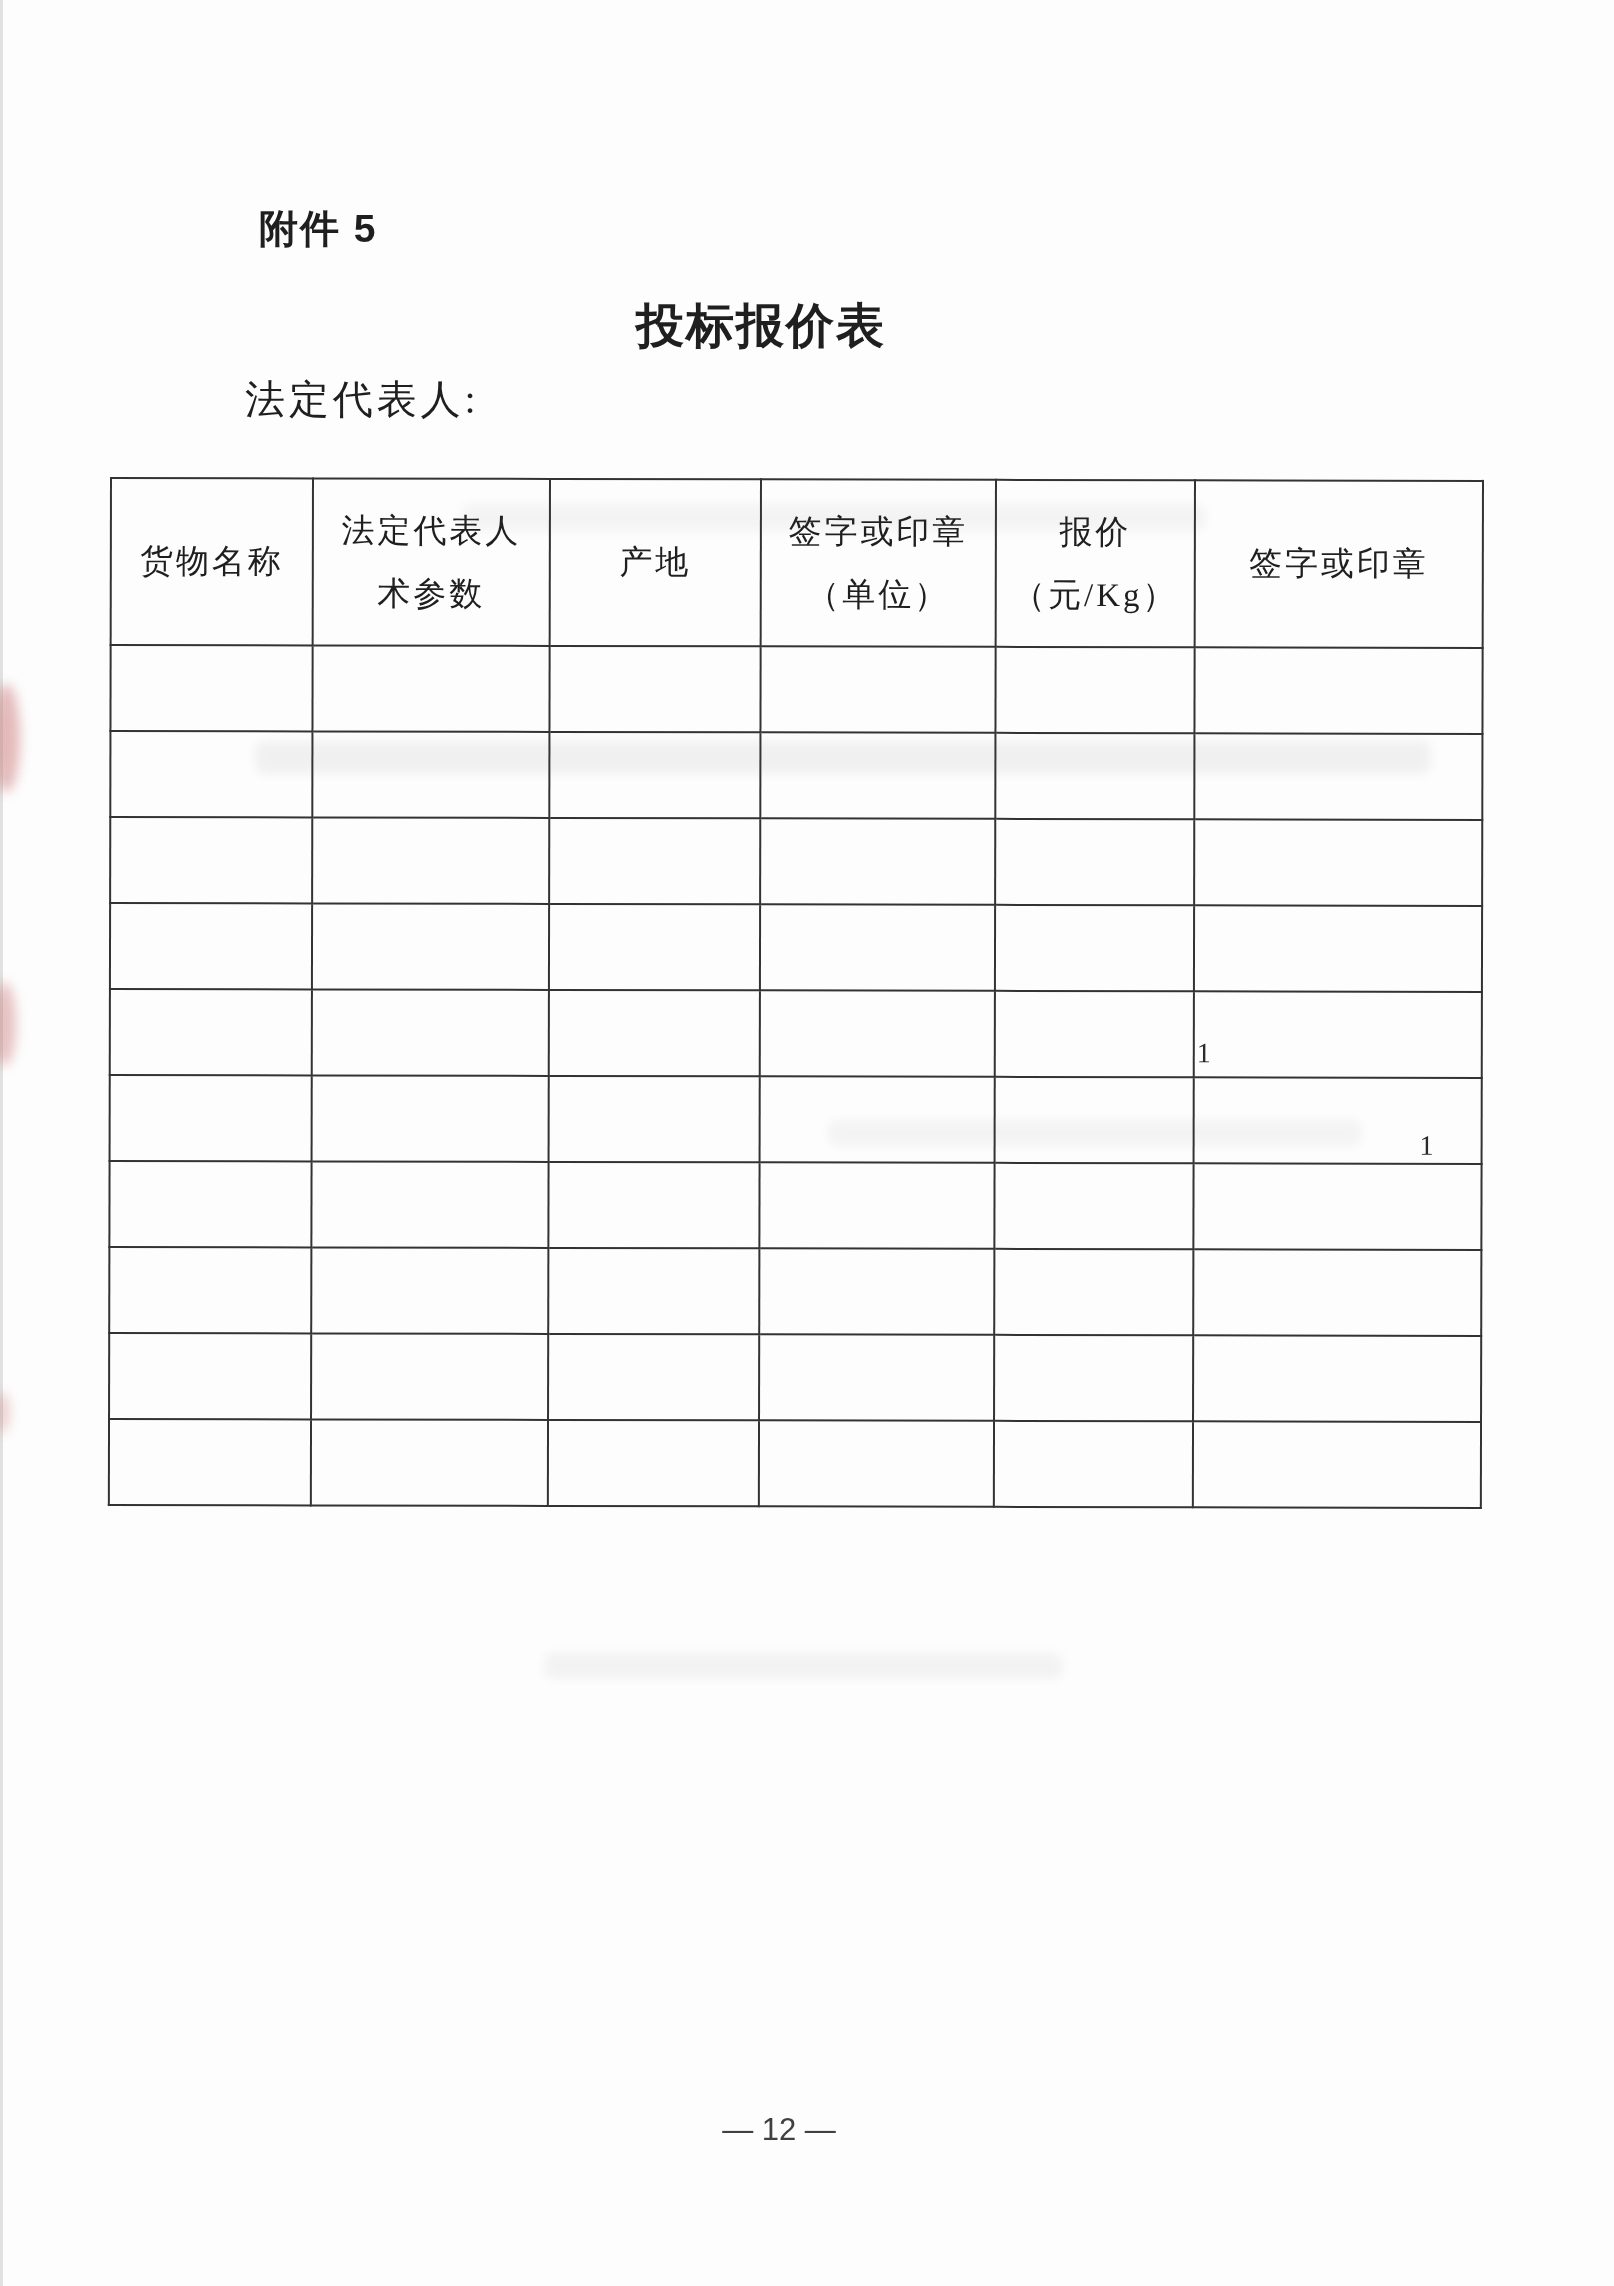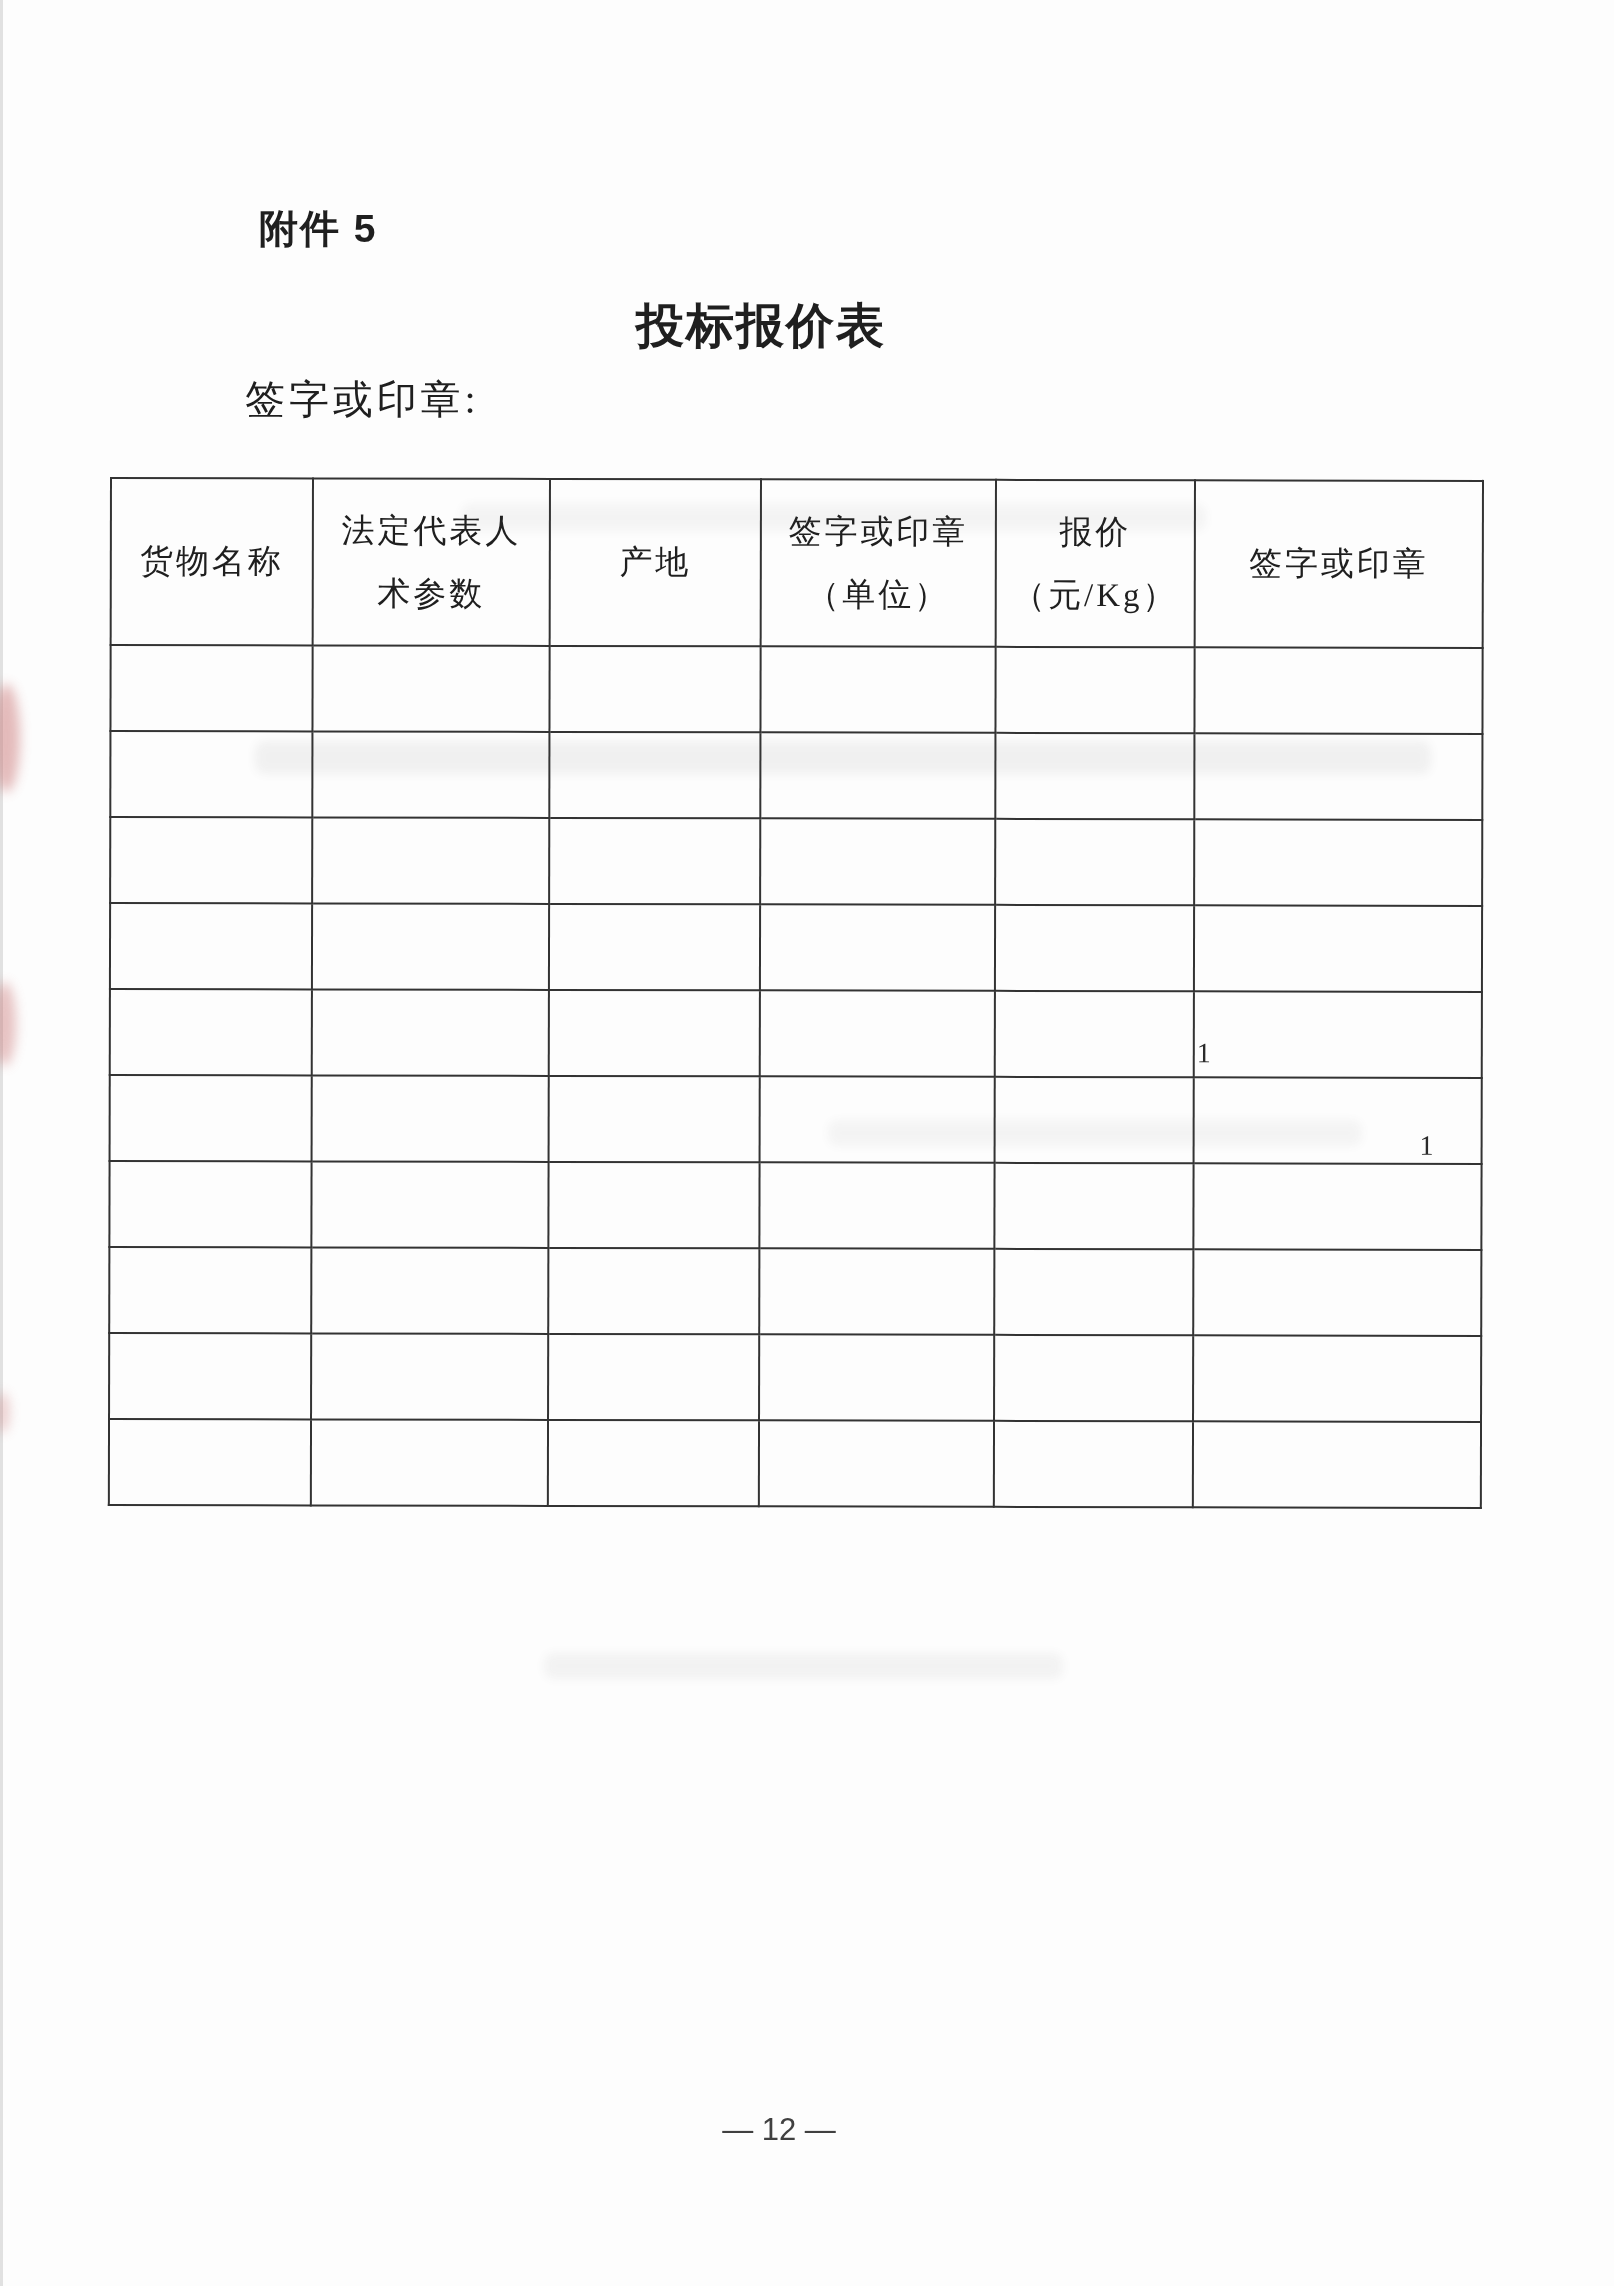--- a/index.html
+++ b/index.html
@@ -94,21 +94,21 @@
 <body>
 
 <div class="page">
 
   <div class="scan-edge"></div>
 
   <div class="attachment-label">附件 5</div>
 
   <h1 class="doc-title">投标报价表</h1>
 
-  <div class="project-label">签字或印章:</div>
+  <div class="project-label">法定代表人:</div>
 
   <table class="quote-table">
     <colgroup>
       <col style="width:202px">
       <col style="width:237px">
       <col style="width:211px">
       <col style="width:235px">
       <col style="width:199px">
       <col style="width:288px">
     </colgroup>

